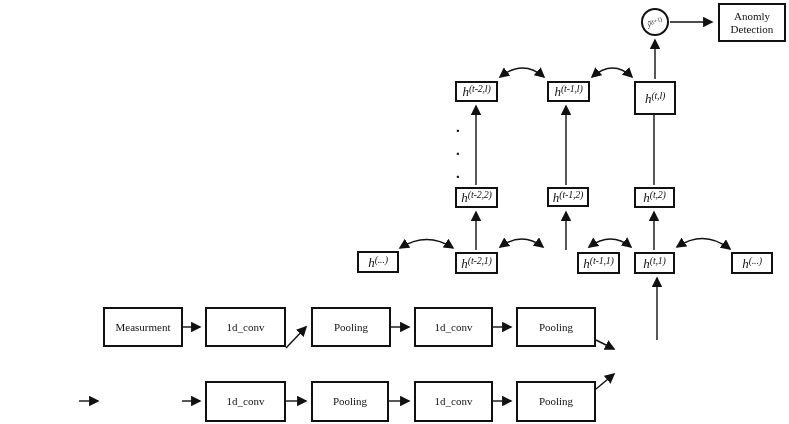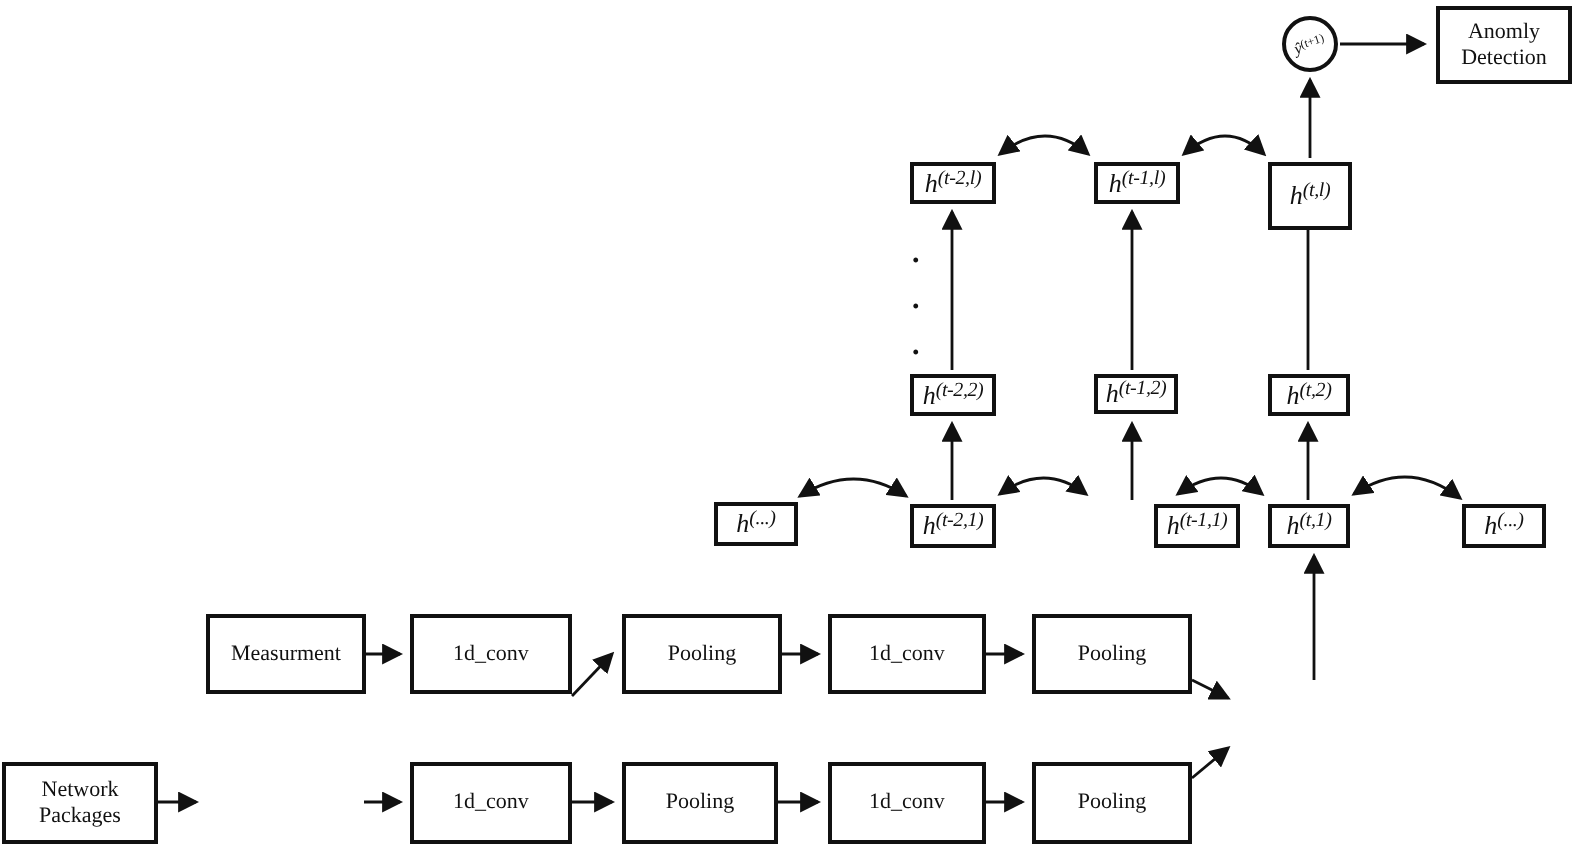--- a/index.html
+++ b/index.html
@@ -140,23 +140,20 @@
   <div class="box cbox" style="left:311px;top:307px;width:80px;height:40px;">
     <span>Pooling</span>
   </div>
   <div class="box cbox" style="left:414px;top:307px;width:79px;height:40px;">
     <span>1d_conv</span>
   </div>
   <div class="box cbox" style="left:516px;top:307px;width:80px;height:40px;">
     <span>Pooling</span>
   </div>
 
-  <div class="box cbox" style="left:1px;top:381px;width:78px;height:41px;">
-    <span>Network Packages</span>
-  </div>
   <div class="box cbox" style="left:205px;top:381px;width:81px;height:41px;">
     <span>1d_conv</span>
   </div>
   <div class="box cbox" style="left:311px;top:381px;width:78px;height:41px;">
     <span>Pooling</span>
   </div>
   <div class="box cbox" style="left:414px;top:381px;width:79px;height:41px;">
     <span>1d_conv</span>
   </div>
   <div class="box cbox" style="left:516px;top:381px;width:80px;height:41px;">

